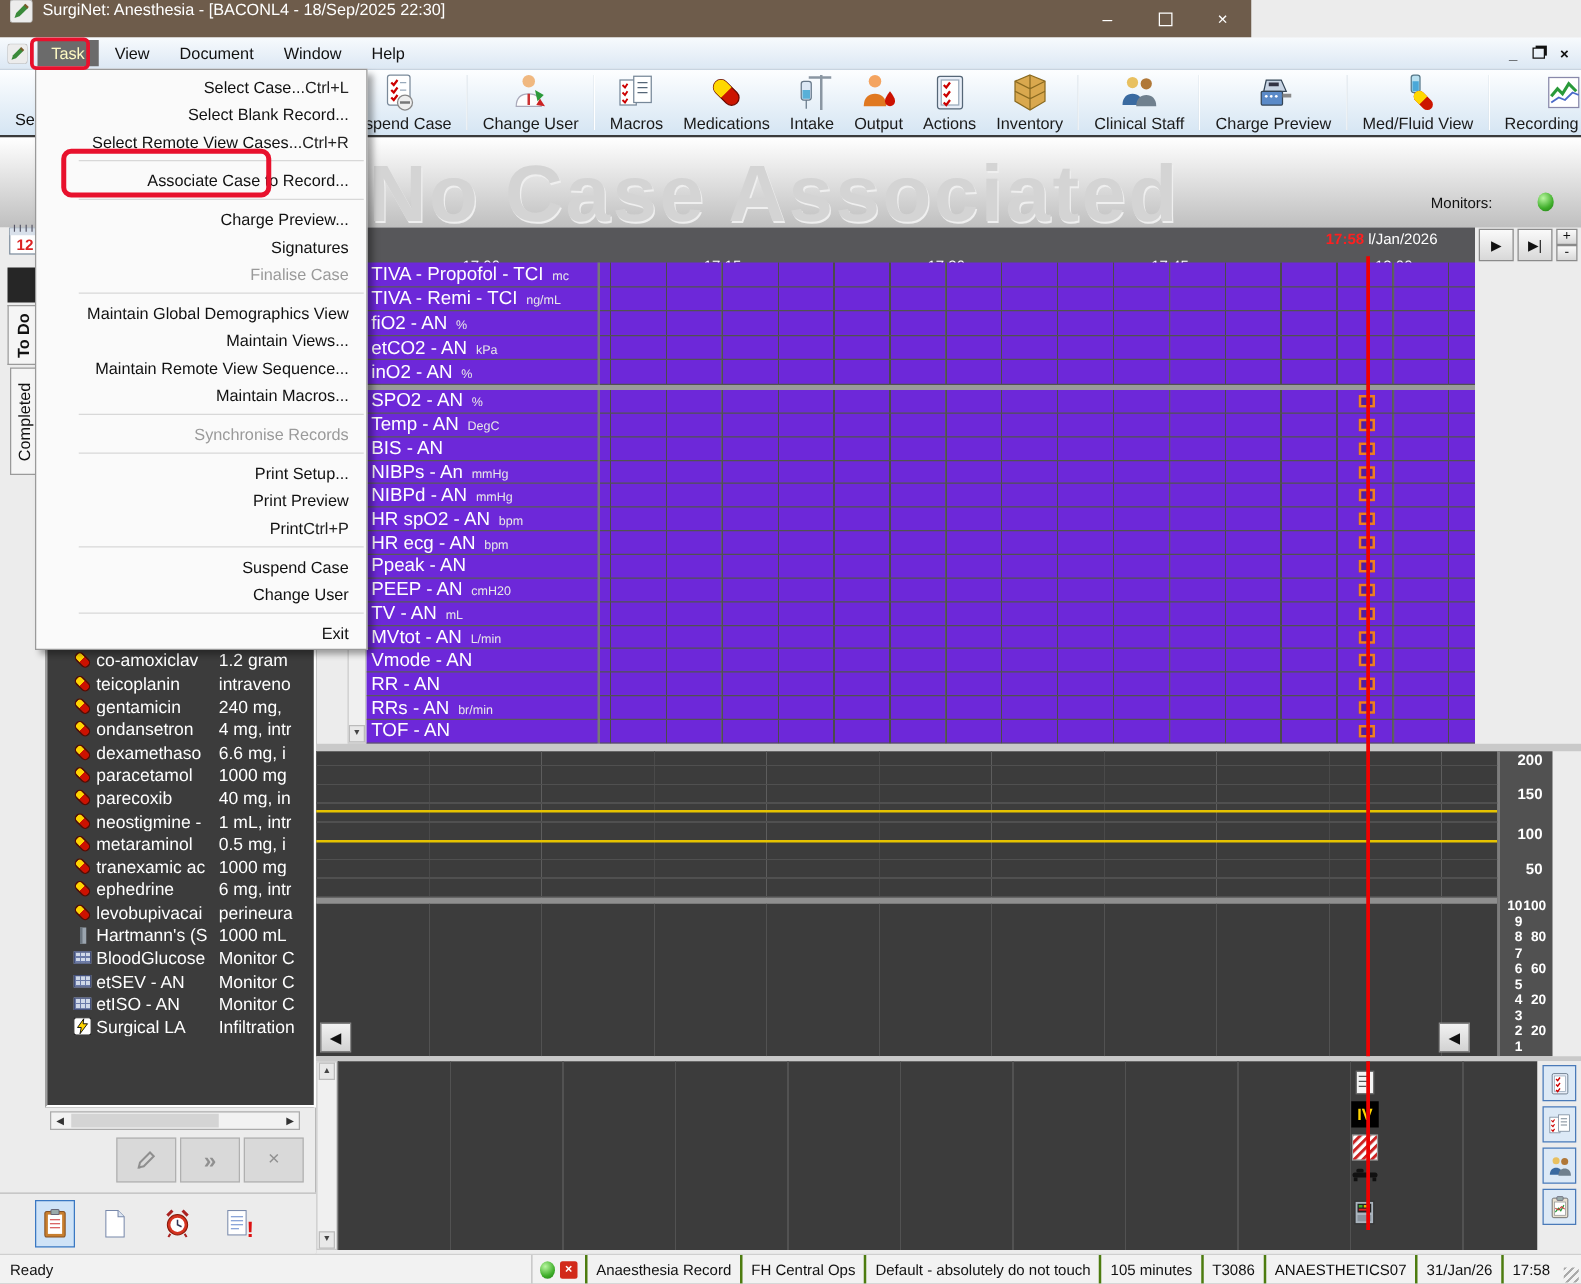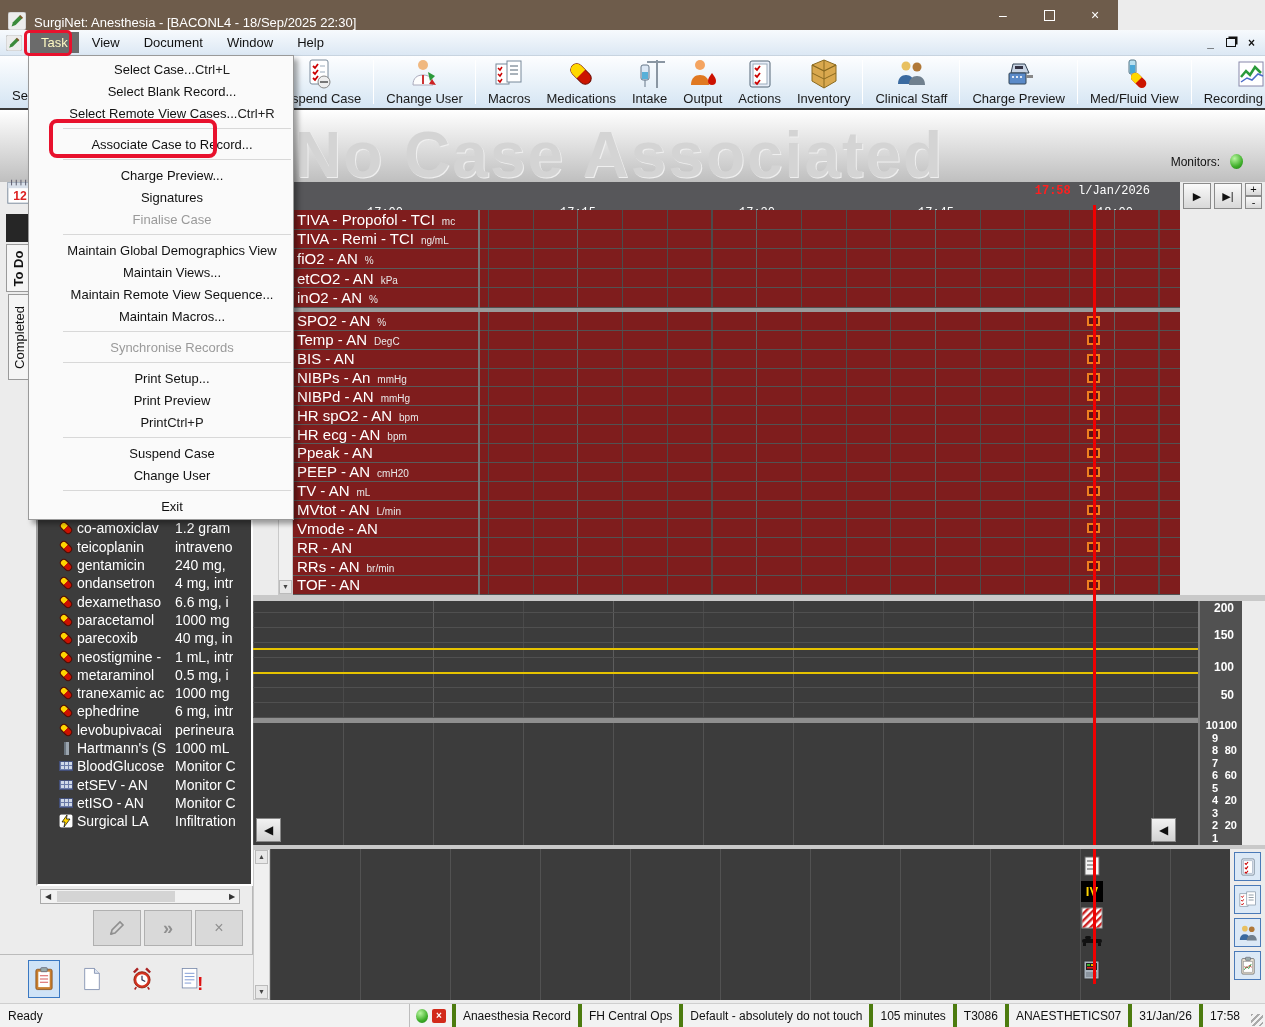--- a/index.html
+++ b/index.html
@@ -2,22 +2,22 @@
 <html><head>
 <meta charset="utf-8">
 <style>
   * { margin:0; padding:0; box-sizing:border-box; }
   html,body { background:#888; }
   body { font-family:"Liberation Sans", sans-serif; }
   #app { position:relative; width:1265px; height:1027px; background:#ececec; overflow:hidden;
          font-family:"Liberation Sans", sans-serif; }
 
   
-  #titlebar { position:absolute; left:0; top:0; width:1118px; height:30px; background:#6e5c4b;
-              display:flex; align-items:flex-end; color:#fff; font-size:13px; }
+  #titlebar { position:absolute; left:0; top:0; width:1001px; height:30px; background:#6e5c4b;
+              display:flex; align-items:flex-start; color:#fff; font-size:13px; }
   #titlebar .app-icon { margin:0 8px 0 8px; width:18px; height:18px; display:inline-block; }
   #win-controls { margin-left:auto; display:flex; height:100%; }
   .wc-btn { width:46px; height:100%; display:flex; align-items:center; justify-content:center;
             color:#fff; font-size:14px; }
   .wc-max { width:11px; height:11px; border:1.5px solid #fff; }
 
   
   #menubar { position:absolute; left:0; top:30px; width:1265px; height:26px;
              background:linear-gradient(#f7fafd,#dce8f4); display:flex; align-items:center;
              font-size:13px; color:#111; border-bottom:1px solid #c8d4e0; }
@@ -38,41 +38,41 @@
   .tb-icon svg { width:100%; height:100%; }
   .tb-label { margin-top:1px; }
   .tb-sep { width:1px; background:#a8bcCC; border-right:1px solid #fff; margin:4px 4px; }
 
   
   #banner { position:absolute; left:0; top:110px; width:1265px; height:72px;
             background:linear-gradient(#ffffff,#bfbfbf); }
   #watermark { position:absolute; left:295px; top:8px; font-size:64px; font-weight:bold;
                color:#d4d4d4; text-shadow:1px 1px 0 #efefef; letter-spacing:2px; }
   #monitors { position:absolute; right:22px; top:44px; font-size:12px; color:#111;
-              display:flex; align-items:center; gap:10px; }
+              display:flex; align-items:center; gap:36px; }
   .green-dot { width:13px; height:15px; border-radius:50%;
                background:radial-gradient(circle at 35% 30%, #b8f6a0, #3fae2a 60%, #1d7a12); }
 
   
   #timeline-header { position:absolute; left:255px; top:182px; width:925px; height:40px;
-                     background:#57575a; color:#fff; font-size:12px;font-family:Liberation Mono, monospace; }
+                     background:#57575a; color:#fff; font-size:12px; }
   .tl-tick { position:absolute; bottom:2px; transform:translateX(-50%); }
   #tl-now { position:absolute; top:2px; right:30px; }
   #tl-now .t { color:#ff1f1f; font-weight:bold; }
   #tl-nav { position:absolute; left:1183px; top:183px; display:flex; gap:3px; }
   .nav-btn { width:28px; height:26px; background:linear-gradient(#fafafa,#d8d8d8);
              border:1px solid #8a8a8a; display:flex; align-items:center; justify-content:center;
              font-size:11px; color:#111; }
   #tl-zoom { position:absolute; left:1245px; top:183px; width:17px; }
   .zoom-btn { width:17px; height:13px; background:linear-gradient(#fafafa,#d8d8d8); border:1px solid #8a8a8a;
               font-size:11px; line-height:10px; text-align:center; color:#111; }
 
   
   #top-chart { position:absolute; left:293px; top:210px; width:887px; height:385px;
-               display:flex; flex-direction:column; background:#7f1d1d; }
+               display:flex; flex-direction:column; background:#6d28d9; }
   .band { display:flex; }
   #band1 { height:98px; }
   #band2 { flex:1; }
   .band-sep { height:4px; background:#9a9a9a; }
   .band-labels { width:187px; display:flex; flex-direction:column; border-right:2px solid #777; }
   .param-row { flex:1; display:flex; align-items:center; border-bottom:1px solid #5a5a5a;
                color:#fff; padding-left:4px; white-space:nowrap; overflow:hidden; }
   .p-name { font-size:15px; }
   .p-unit { font-size:10px; margin-left:7px; margin-top:4px; color:#e8e8e8; }
   .band-chart { flex:1; display:flex; flex-direction:column;
@@ -170,34 +170,34 @@
   .mode-btn { position:absolute; top:5px; width:32px; height:38px; display:flex; align-items:center;
               justify-content:center; }
   .mode-btn svg { width:26px; height:26px; }
   .mode-btn.selected { background:#cfe3f7; border:1px solid #3a78c2; }
 
   
   #statusbar { position:absolute; left:0; top:1003px; width:1265px; height:24px; background:#f2f2f2;
                border-top:1px solid #cfcfcf; font-size:12px; color:#111; display:flex; align-items:center; }
   #status-ready { margin-left:8px; }
   #status-cells { margin-left:auto; display:flex; height:100%; align-items:center; }
-  .status-cell { border-left:4px solid #4d7c0f; height:100%; display:flex; align-items:center;
+  .status-cell { border-left:2px solid #4d7c0f; height:100%; display:flex; align-items:center;
                  padding:0 7px; white-space:nowrap; }
   #status-icons { border-left:1px solid #bdbdbd; height:100%; display:flex; align-items:center;
                   gap:4px; padding:0 6px; }
   .red-x { width:14px; height:14px; background:#d22a1a; color:#fff; font-size:10px; font-weight:bold;
            text-align:center; line-height:14px; border-radius:2px; }
   #grip { width:12px; height:12px; margin:8px 2px 0 4px;
           background:repeating-linear-gradient(135deg,#aaa 0 2px,transparent 2px 4.5px); }
 
   
   #task-menu { position:absolute; left:28px; top:55px; width:266px; background:#fafafa;
                border:1px solid #9a9a9a; box-shadow:4px 4px 5px rgba(0,0,0,.35); z-index:50;
                font-size:13px; color:#111; padding:2px 0; }
-  .menu-item { height:22px; display:flex; align-items:center; padding:0 14px 0 36px; justify-content:center; }
+  .menu-item { height:22px; display:flex; align-items:center; padding:0 14px 0 36px; justify-content:flex-end; }
   .menu-item .mi-shortcut { color:#222; }
   .menu-item.disabled { color:#9a9a9a; }
   .menu-sep { height:1px; background:#d8d8d8; margin:4px 2px 4px 34px; }
 
   
   .annotation { position:absolute; border:4px solid #e8112d; border-radius:8px; z-index:60; }
   #ann-task { left:24px; top:30px; width:48px; height:26px; border-width:3px; border-radius:5px; }
   #ann-assoc { left:49px; top:119px; width:168px; height:39px; }
 
   .gripper { position:absolute; left:2px; width:4px;

